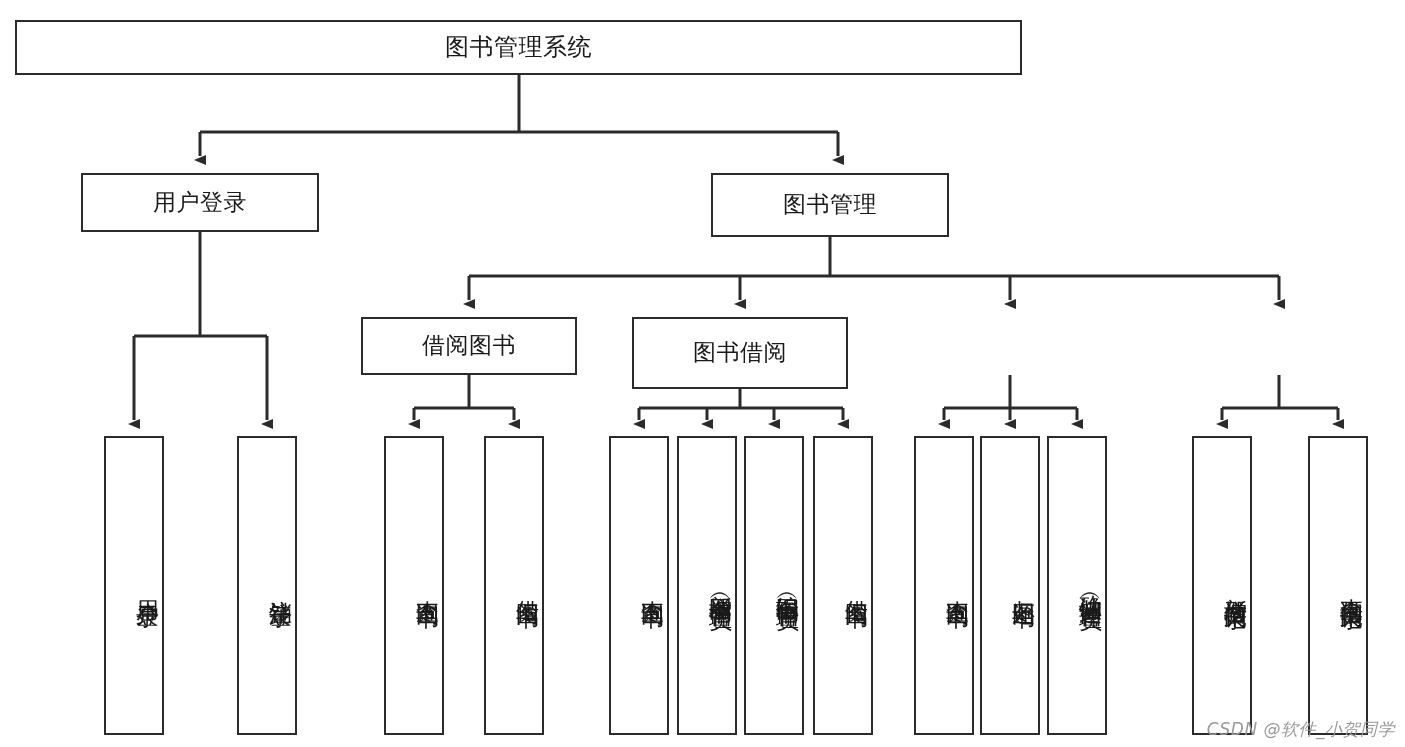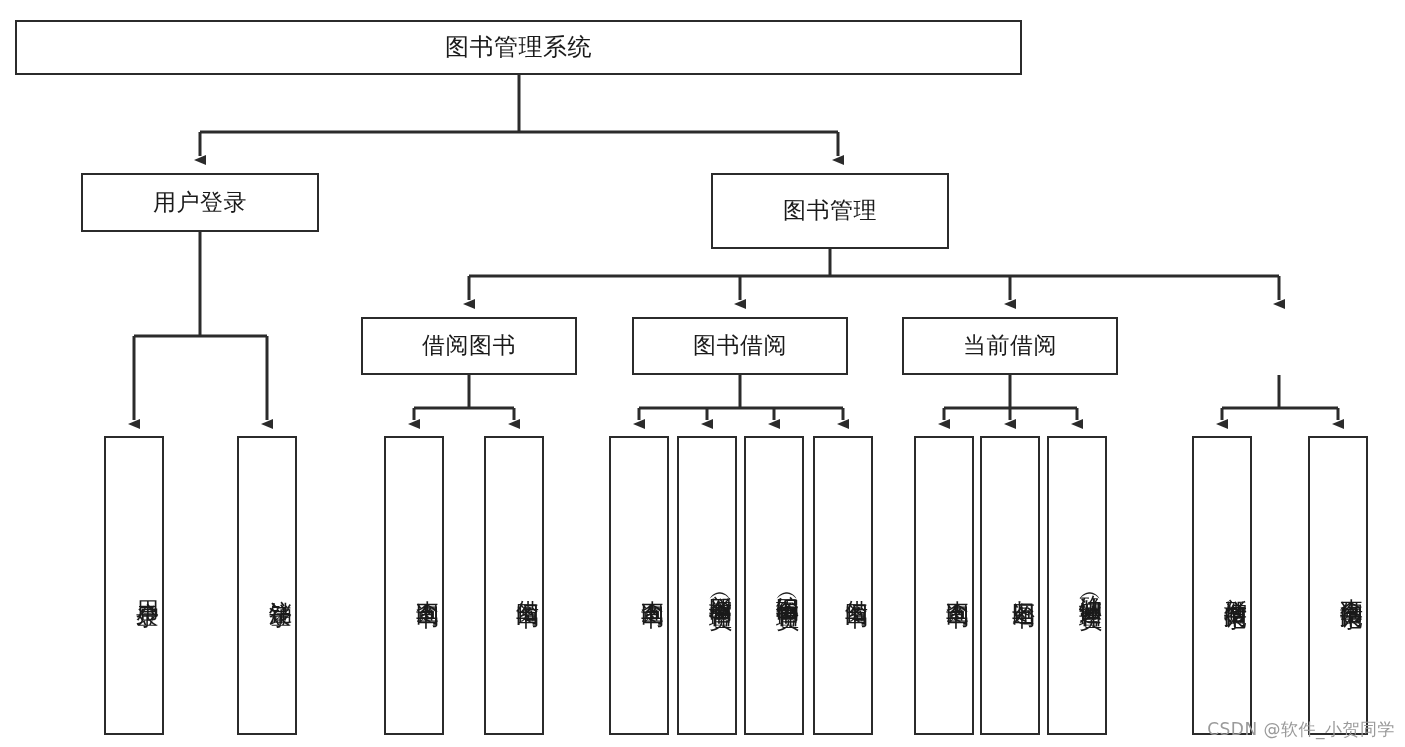--- a/index.html
+++ b/index.html
@@ -64,20 +64,21 @@
   }
   #watermark {
     position: absolute;
     right: 10px;
     bottom: 6px;
     font-size: 17px;
     color: #9a9a9a;
     letter-spacing: 0.5px;
     z-index: 5;
     white-space: nowrap;
+    font-style: italic;
   }
 </style>
 </head>
 <body>
 
 <div id="canvas">
 
   <svg id="wires" viewBox="0 0 1405 747" width="1405" height="747" xmlns="http://www.w3.org/2000/svg">
     <defs>
       <marker id="arrow" markerWidth="10" markerHeight="12" refX="1" refY="6" orient="auto" markerUnits="userSpaceOnUse">
@@ -129,35 +130,32 @@
   </svg>
 
   <div class="node horiz root" style="left:15px; top:12px; width:1007px; height:55px;margin-top:8px;">
     <span>图书管理系统</span>
   </div>
 
   <div class="node horiz" style="left:81px; top:173px; width:238px; height:59px;">
     <span>用户登录</span>
   </div>
 
-  <div class="node horiz" style="left:711px; top:173px; width:238px; height:76px;">
+  <div class="node horiz" style="left:711px; top:173px; width:238px; height:64px;">
     <span>图书管理</span>
   </div>
 
   <div class="node horiz" style="left:361px; top:317px; width:216px; height:58px;">
     <span>借阅图书</span>
   </div>
 
-  <div class="node horiz" style="left:632px; top:317px; width:216px; height:58px;">
+  <div class="node horiz" style="left:632px; top:317px; width:216px; height:72px;">
     <span>图书借阅</span>
   </div>
 
-  <div class="node horiz" style="left:902px; top:317px; width:216px; height:58px;">
-    <span>当前借阅</span>
-  </div>
 
 
   <div class="node vert" style="left:104px; top:436px; width:60px; height:299px;">
     <span class="vlabel">用户登录</span>
   </div>
 
   <div class="node vert" style="left:237px; top:436px; width:60px; height:299px;">
     <span class="vlabel">注销登录</span>
   </div>
 

